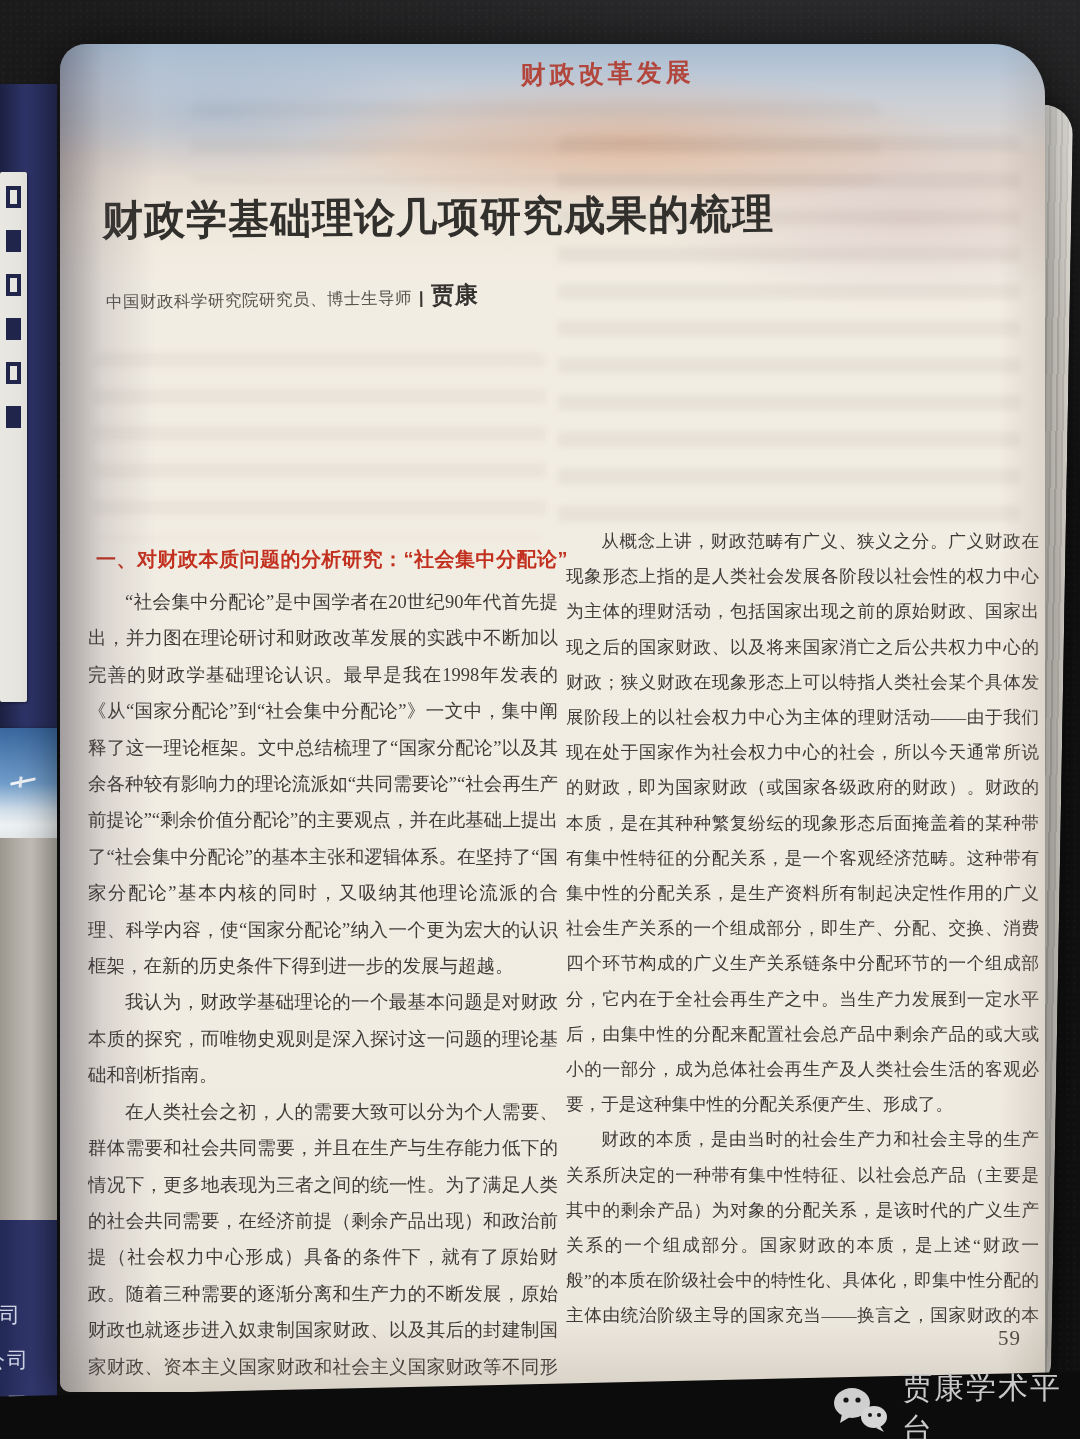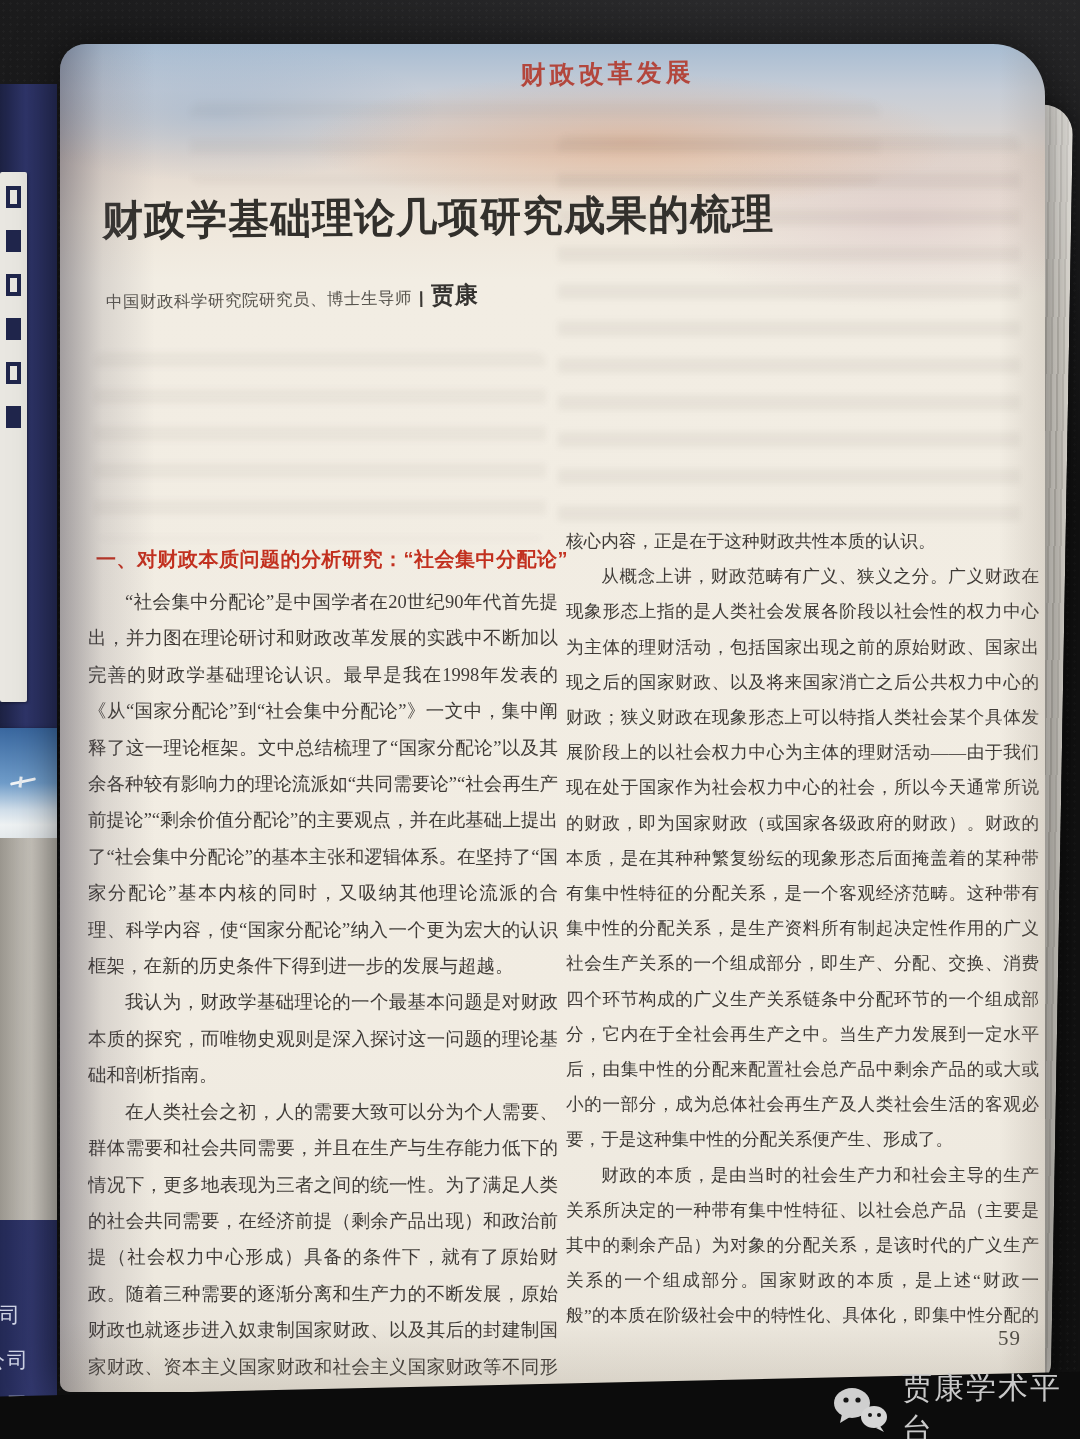--- a/index.html
+++ b/index.html
@@ -148,21 +148,20 @@
 
     <h2 class="heading">一、对财政本质问题的分析研究：“社会集中分配论”</h2>
 
     <div class="col col-left">
       <p class="indent">“社会集中分配论”是中国学者在20世纪90年代首先提出，并力图在理论研讨和财政改革发展的实践中不断加以完善的财政学基础理论认识。最早是我在1998年发表的《从“国家分配论”到“社会集中分配论”》一文中，集中阐释了这一理论框架。文中总结梳理了“国家分配论”以及其余各种较有影响力的理论流派如“共同需要论”“社会再生产前提论”“剩余价值分配论”的主要观点，并在此基础上提出了“社会集中分配论”的基本主张和逻辑体系。在坚持了“国家分配论”基本内核的同时，又吸纳其他理论流派的合理、科学内容，使“国家分配论”纳入一个更为宏大的认识框架，在新的历史条件下得到进一步的发展与超越。</p>
       <p class="indent">我认为，财政学基础理论的一个最基本问题是对财政本质的探究，而唯物史观则是深入探讨这一问题的理论基础和剖析指南。</p>
       <p class="indent">在人类社会之初，人的需要大致可以分为个人需要、群体需要和社会共同需要，并且在生产与生存能力低下的情况下，更多地表现为三者之间的统一性。为了满足人类的社会共同需要，在经济前提（剩余产品出现）和政治前提（社会权力中心形成）具备的条件下，就有了原始财政。随着三种需要的逐渐分离和生产力的不断发展，原始财政也就逐步进入奴隶制国家财政、以及其后的封建制国家财政、资本主义国家财政和社会主义国家财政等不同形态。这些表现形式各异的财政现象背后值得作出理论探究与归纳认识的，是财政的本质。社会集中分配论的</p>
     </div>
 
     <div class="col col-right">
-      <p>核心内容，正是在于这种财政共性本质的认识。</p>
       <p class="indent">从概念上讲，财政范畴有广义、狭义之分。广义财政在现象形态上指的是人类社会发展各阶段以社会性的权力中心为主体的理财活动，包括国家出现之前的原始财政、国家出现之后的国家财政、以及将来国家消亡之后公共权力中心的财政；狭义财政在现象形态上可以特指人类社会某个具体发展阶段上的以社会权力中心为主体的理财活动——由于我们现在处于国家作为社会权力中心的社会，所以今天通常所说的财政，即为国家财政（或国家各级政府的财政）。财政的本质，是在其种种繁复纷纭的现象形态后面掩盖着的某种带有集中性特征的分配关系，是一个客观经济范畴。这种带有集中性的分配关系，是生产资料所有制起决定性作用的广义社会生产关系的一个组成部分，即生产、分配、交换、消费四个环节构成的广义生产关系链条中分配环节的一个组成部分，它内在于全社会再生产之中。当生产力发展到一定水平后，由集中性的分配来配置社会总产品中剩余产品的或大或小的一部分，成为总体社会再生产及人类社会生活的客观必要，于是这种集中性的分配关系便产生、形成了。</p>
       <p class="indent">财政的本质，是由当时的社会生产力和社会主导的生产关系所决定的一种带有集中性特征、以社会总产品（主要是其中的剩余产品）为对象的分配关系，是该时代的广义生产关系的一个组成部分。国家财政的本质，是上述“财政一般”的本质在阶级社会中的特性化、具体化，即集中性分配的主体由统治阶级主导的国家充当——换言之，国家财政的本质，是由各类阶级社会生产方式中居主导地位的生产关系所决定的、以国家政权为主体并在</p>
     </div>
 
     <div class="pageno">59</div>
 
     <div class="gutter-shadow"></div>
     <div class="right-shade"></div>
     <div class="bottom-shade"></div>
   </div>

